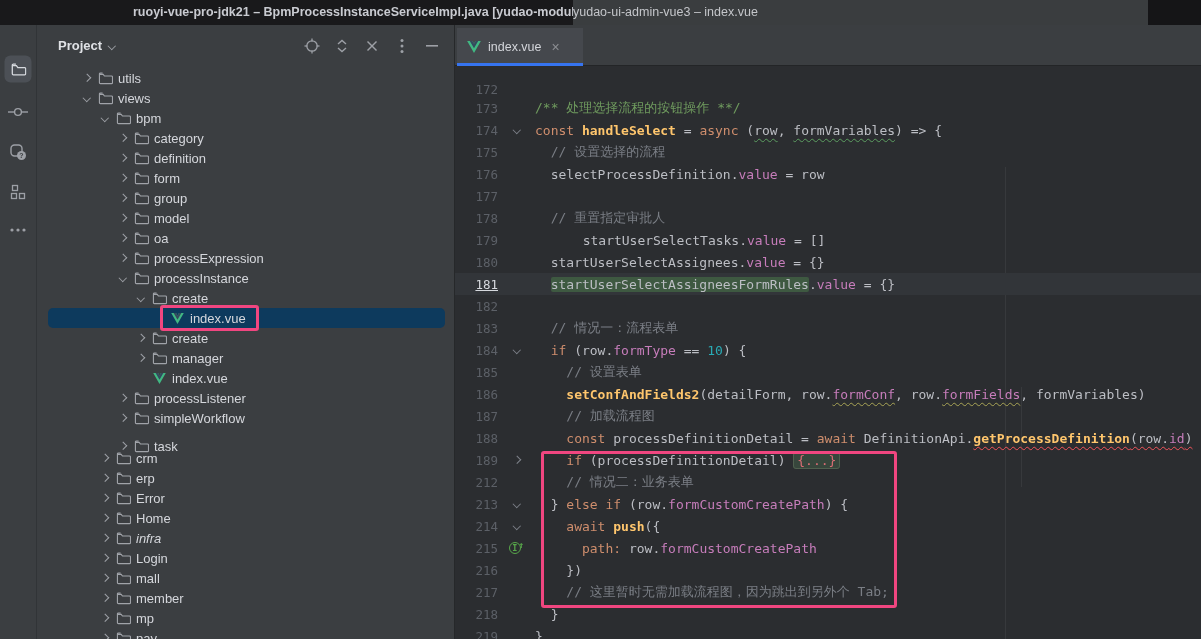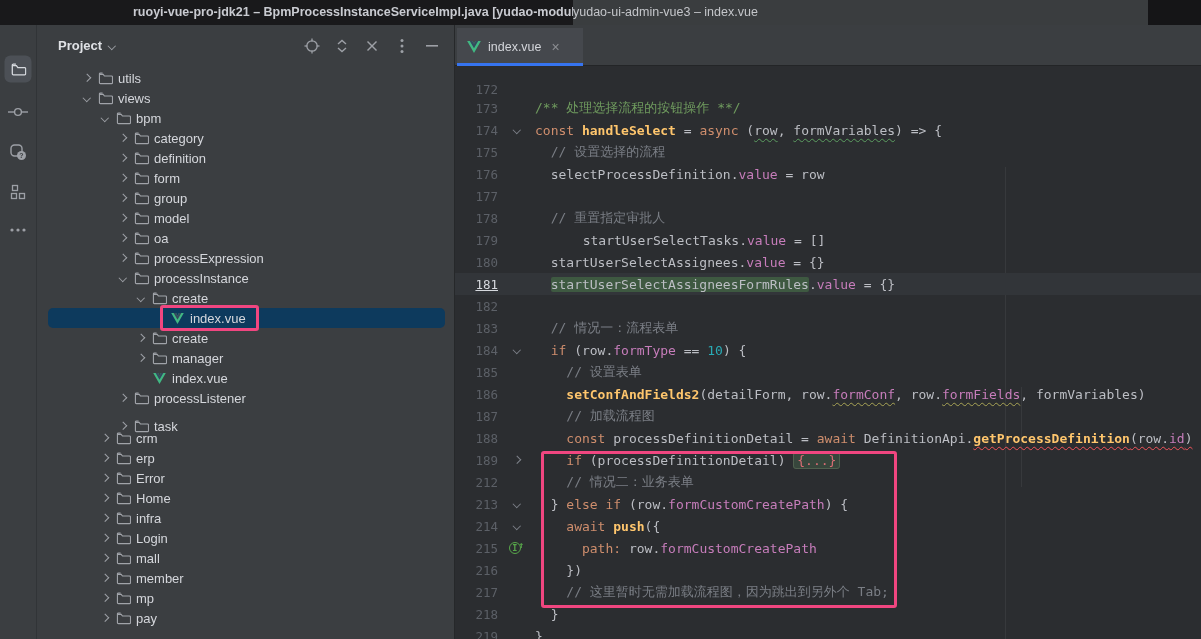--- a/index.html
+++ b/index.html
@@ -388,20 +388,33 @@
             </span>
             <span class="tree-ico">
               <svg width="15" height="14" viewBox="0 0 16 15">
                 <path d="M1.5 3.6 h4 l1.4 1.8 h7.6 a1 1 0 0 1 1 1 v6.1 a1 1 0 0 1 -1 1 h-12 a1 1 0 0 1 -1 -1 z M1.5 3.6 v-0.5 a1 1 0 0 1 1 -1 h2.4" fill="none" stroke="#A0A3A9" stroke-width="1.2"></path>
               </svg>
             </span>
             <span class="tree-label">processListener</span>
           </div>
         </div>
         <div class="tree-row">
+          <div class="inner" style="padding-left: 78px;">
+            <span class="chev-box">
+              <span class="chv right"></span>
+            </span>
+            <span class="tree-ico">
+              <svg width="15" height="14" viewBox="0 0 16 15">
+                <path d="M1.5 3.6 h4 l1.4 1.8 h7.6 a1 1 0 0 1 1 1 v6.1 a1 1 0 0 1 -1 1 h-12 a1 1 0 0 1 -1 -1 z M1.5 3.6 v-0.5 a1 1 0 0 1 1 -1 h2.4" fill="none" stroke="#A0A3A9" stroke-width="1.2"></path>
+              </svg>
+            </span>
+            <span class="tree-label">simpleWorkflow</span>
+          </div>
+        </div>
+        <div class="tree-row">
           <div class="inner" style="padding-left: 78px; margin-top: 16px;">
             <span class="chev-box">
               <span class="chv right"></span>
             </span>
             <span class="tree-ico">
               <svg width="15" height="14" viewBox="0 0 16 15">
                 <path d="M1.5 3.6 h4 l1.4 1.8 h7.6 a1 1 0 0 1 1 1 v6.1 a1 1 0 0 1 -1 1 h-12 a1 1 0 0 1 -1 -1 z M1.5 3.6 v-0.5 a1 1 0 0 1 1 -1 h2.4" fill="none" stroke="#A0A3A9" stroke-width="1.2"></path>
               </svg>
             </span>
             <span class="tree-label">task</span>
@@ -453,21 +466,21 @@
             </span>
             <span class="tree-ico">
               <svg width="15" height="14" viewBox="0 0 16 15">
                 <path d="M1.5 3.6 h4 l1.4 1.8 h7.6 a1 1 0 0 1 1 1 v6.1 a1 1 0 0 1 -1 1 h-12 a1 1 0 0 1 -1 -1 z M1.5 3.6 v-0.5 a1 1 0 0 1 1 -1 h2.4" fill="none" stroke="#A0A3A9" stroke-width="1.2"></path>
               </svg>
             </span>
             <span class="tree-label">Home</span>
           </div>
         </div>
         <div class="tree-row">
-          <div class="inner" style="padding-left: 60px;">
+          <div class="inner" style="padding-left: 60px; font-style: italic;">
             <span class="chev-box">
               <span class="chv right"></span>
             </span>
             <span class="tree-ico">
               <svg width="15" height="14" viewBox="0 0 16 15">
                 <path d="M1.5 3.6 h4 l1.4 1.8 h7.6 a1 1 0 0 1 1 1 v6.1 a1 1 0 0 1 -1 1 h-12 a1 1 0 0 1 -1 -1 z M1.5 3.6 v-0.5 a1 1 0 0 1 1 -1 h2.4" fill="none" stroke="#A0A3A9" stroke-width="1.2"></path>
               </svg>
             </span>
             <span class="tree-label">infra</span>
           </div>

